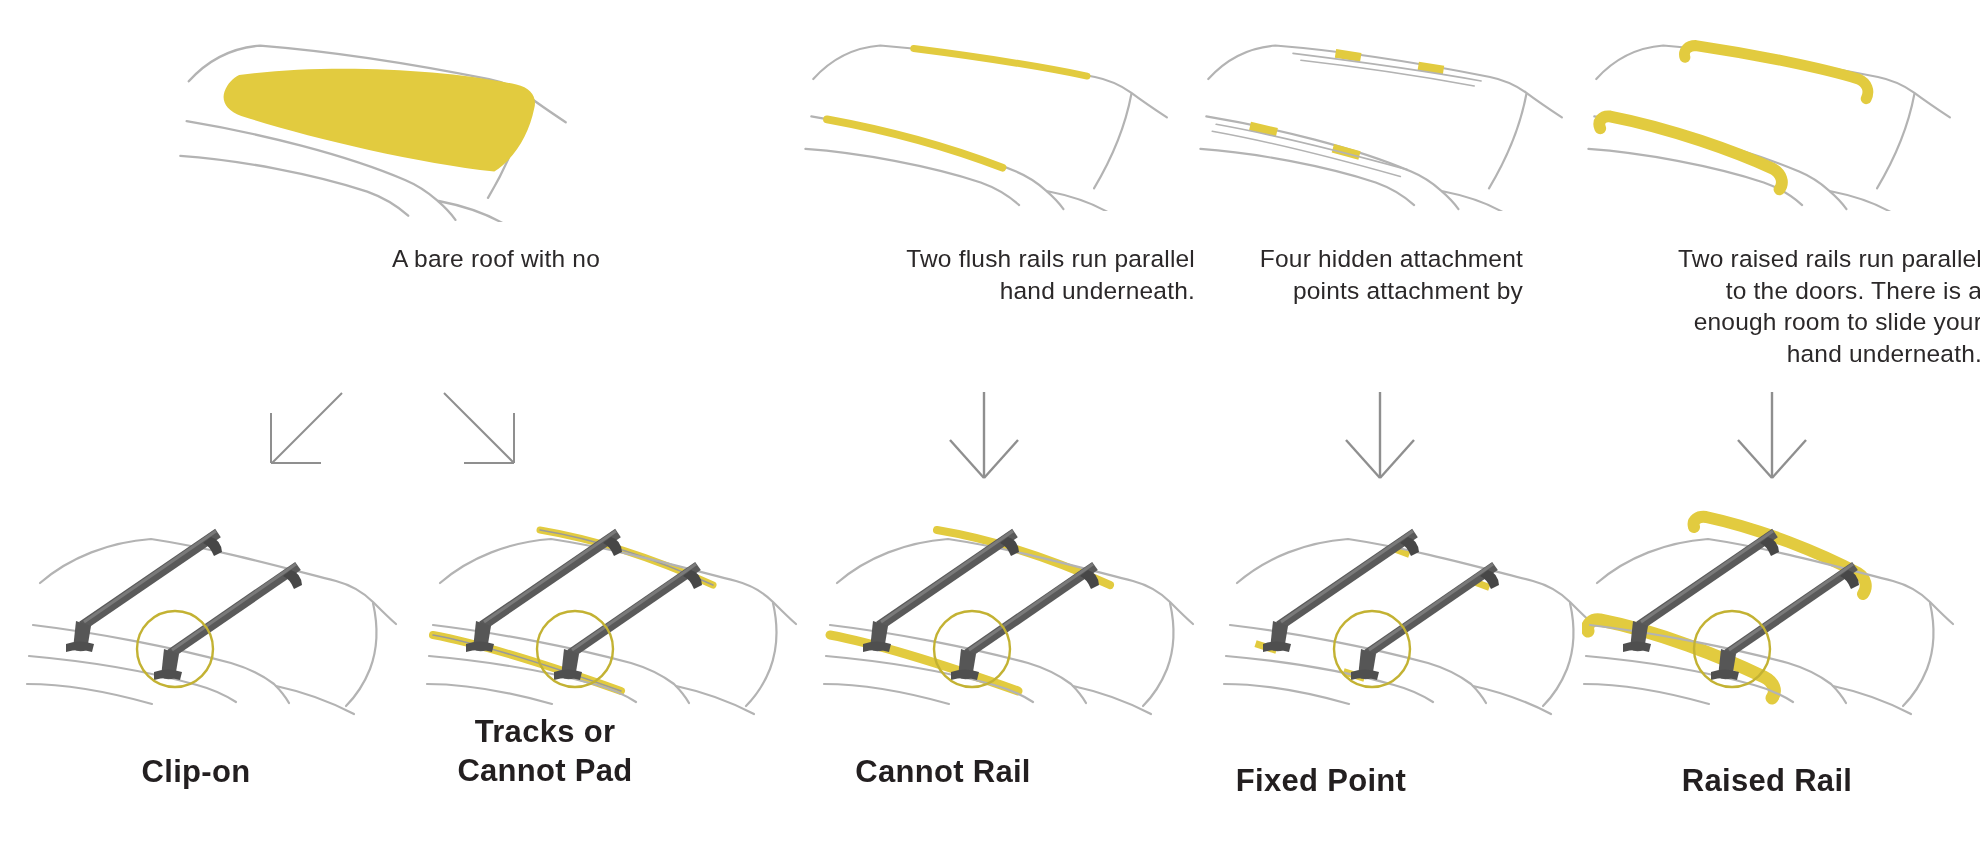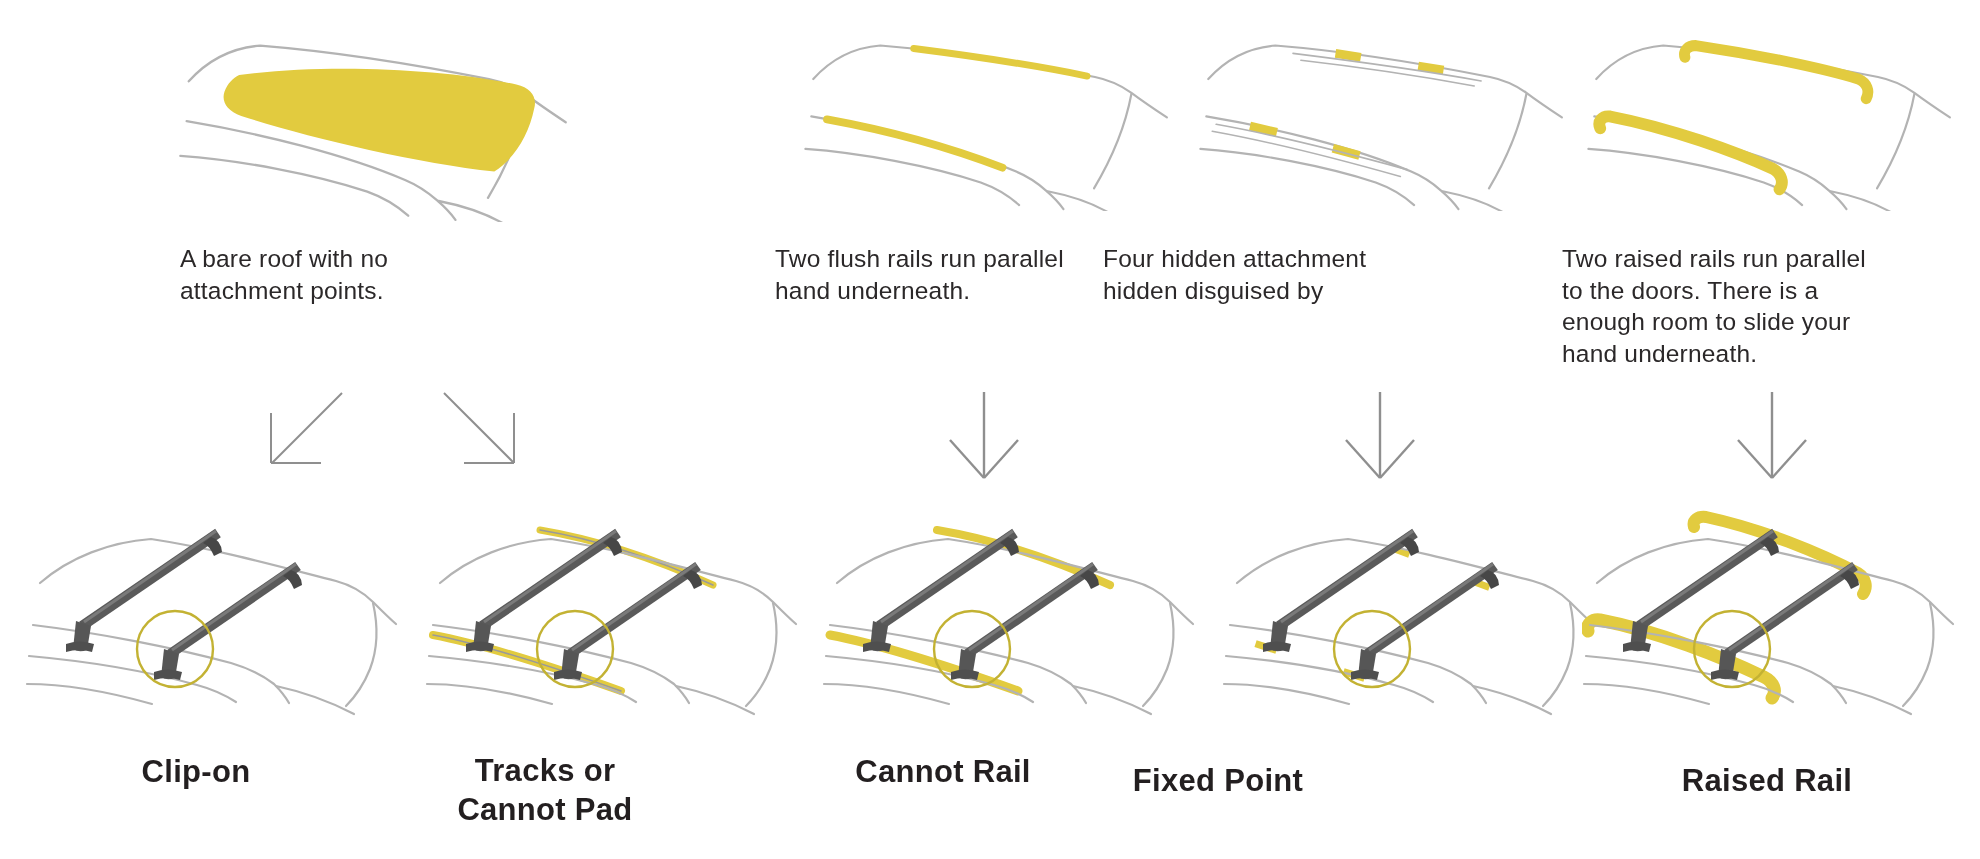--- a/index.html
+++ b/index.html
@@ -8,21 +8,21 @@
     position: relative;
     background: #ffffff;
     font-family: "Liberation Sans", sans-serif;
     overflow: hidden;
   }
   .abs { position: absolute; }
   .desc {
     position: absolute;
     top: 243px;
     width: 420px;
-    text-align: left;
+    text-align: right;
     font-size: 24.5px;
     line-height: 31.5px;
     color: #2b2829;
     letter-spacing: 0.2px;
   }
   .desc span { display: block; }
   .rack-label {
     position: absolute;
     width: 440px;
     text-align: center;
@@ -111,29 +111,28 @@
 <svg class="abs" style="left:1586px; top:14px" width="385" height="197" viewBox="0 0 390 200">
   <use href="#roofBase"></use>
   <g fill="none" stroke="#e2cb3f" stroke-linecap="round">
     <path d="M 100,44 C 98,37 103,32 111,32 C 172,41 240,55 276,66 C 285,70 288,78 284,86" stroke-width="11"></path>
     <path d="M 14,116 C 11,109 16,103 24,104 C 86,116 152,140 189,157 C 198,162 201,171 196,178" stroke-width="12"></path>
   </g>
 </svg>
 
 <div class="desc" style="left:180px">
   <span>A bare roof with no</span>
-  <span>attachment points.</span>
 </div>
 <div class="desc" style="left:775px">
   <span>Two flush rails run parallel</span>
   <span>hand underneath.</span>
 </div>
 <div class="desc" style="left:1103px">
   <span>Four hidden attachment</span>
-  <span>hidden disguised by</span>
+  <span>points attachment by</span>
 </div>
 <div class="desc" style="left:1562px">
   <span>Two raised rails run parallel</span>
   <span>to the doors. There is a</span>
   <span>enough room to slide your</span>
   <span>hand underneath.</span>
 </div>
 
 <svg class="abs" style="left:258px; top:385px" width="90" height="90" viewBox="0 0 90 90" fill="none" stroke="#8f8f8f" stroke-width="2">
   <line x1="84" y1="8" x2="14" y2="78"></line>
@@ -206,25 +205,25 @@
     <path d="M 112,22 C 110,15 116,11 124,12 C 180,24 238,48 276,68 C 284,73 286,82 281,89" stroke-width="12"></path>
     <path d="M 6,126 C 4,119 10,114 18,115 C 75,126 140,152 182,172 C 192,177 195,186 190,193" stroke-width="13"></path>
   </g>
   <use href="#rackBase"></use>
   <use href="#highlightCircle"></use>
 </svg>
 
 <div class="rack-label" style="left:-24px; top:752px">
   <span>Clip-on</span>
 </div>
-<div class="rack-label" style="left:325px; top:751px">
+<div class="rack-label" style="left:325px; top:712px">
   <span>Tracks or</span>
   <span>Cannot Pad</span>
 </div>
 <div class="rack-label" style="left:723px; top:752px">
   <span>Cannot Rail</span>
 </div>
-<div class="rack-label" style="left:998px; top:761px">
+<div class="rack-label" style="left:1101px; top:761px">
   <span>Fixed Point</span>
 </div>
 <div class="rack-label" style="left:1547px; top:761px">
   <span>Raised Rail</span>
 </div>
 
 </body></html>

